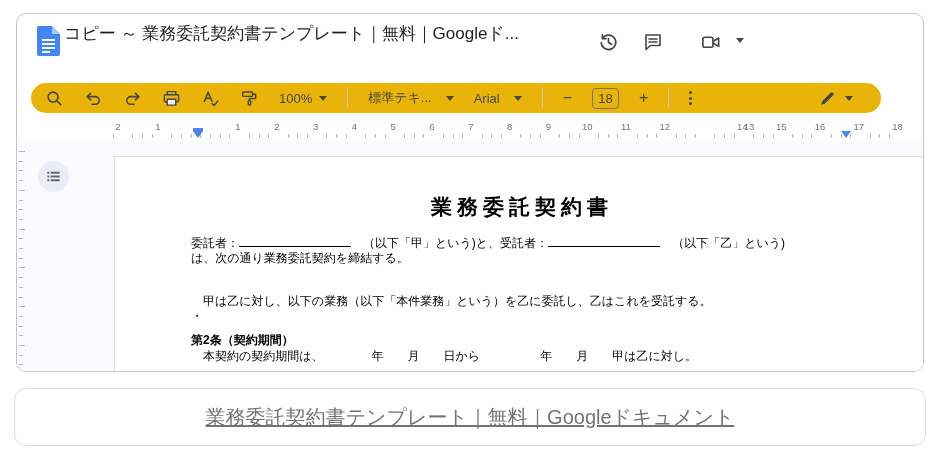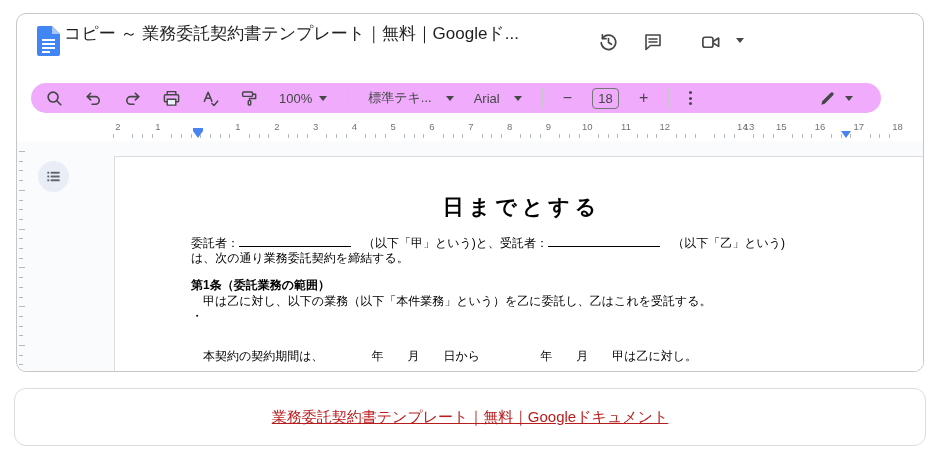--- a/index.html
+++ b/index.html
@@ -22,21 +22,21 @@
   .share-main { display:flex; align-items:center; gap:6px; padding:0 10px 0 13px; height:100%; }
   .share-label { font-size:13px; font-weight:500; }
   .share-div { width:1px; height:30px; background:#fff; opacity:.8; }
   .share-caret { width:30px; display:flex; justify-content:center; }
 
   .caret { width:0; height:0; border-left:4px solid transparent; border-right:4px solid transparent;
            border-top:5px solid #444746; display:inline-block; }
 
   
   .toolbar { position:absolute; left:14px; top:69px; width:850px; height:30px;
-             background:#f0abfc; border-radius:15px; display:flex; align-items:center;
+             background:#eab308; border-radius:15px; display:flex; align-items:center;
              padding:2px 14px; gap:20px; color:#444746; font-size:13px; }
   .tbtn { display:flex; align-items:center; justify-content:center; }
   .tgroup { display:flex; align-items:center; gap:7px; }
   .sep { width:1px; height:20px; background:#c4c7c5; }
   .size-box { display:inline-flex; width:27px; height:21px; border:1px solid #747775; border-radius:4px;
               align-items:center; justify-content:center; font-size:13px; color:#444746; }
   .pm { font-size:16px; color:#444746; }
   .dots { display:flex; flex-direction:column; gap:2.5px; }
   .dots i { width:3px; height:3px; border-radius:50%; background:#444746; }
   .mode { margin-left:auto; display:flex; align-items:center; gap:9px; padding-right:14px; }
@@ -62,21 +62,21 @@
   .dline { position:absolute; left:76px; right:8px; color:#000; font-size:12px; line-height:15px; white-space:nowrap; }
   .dhead { font-weight:bold; }
   .page-title { position:absolute; left:0; top:36px; width:814px; text-align:center;
                 font-size:21px; font-weight:bold; letter-spacing:5px; color:#000; white-space:nowrap; }
   .blank { display:inline-block; width:112px; height:11px; border-bottom:1px solid #000; vertical-align:baseline; }
 
   
   .footer-card { position:absolute; left:14px; top:388px; width:912px; height:58px;
                  border:1px solid #dadce0; border-radius:12px; background:#fff;
                  display:flex; align-items:center; justify-content:center; }
-  .footer-card a { color:#b91c1c; font-size:15px; text-decoration:underline; }
+  .footer-card a { color:#737373; font-size:20px; text-decoration:underline; }
 
   svg.ic { display:block; }
 </style>
 </head>
 <body>
 
 <div class="stage">
 
   <div class="frame">
 
@@ -303,26 +303,26 @@
           <rect x="2.5" y="4" width="2" height="2" fill="#5f6368"></rect>
             <rect x="6" y="4" width="9.5" height="2" fill="#5f6368"></rect>
           <rect x="2.5" y="8" width="2" height="2" fill="#5f6368"></rect>
             <rect x="6" y="8" width="9.5" height="2" fill="#5f6368"></rect>
           <rect x="2.5" y="12" width="2" height="2" fill="#5f6368"></rect>
             <rect x="6" y="12" width="9.5" height="2" fill="#5f6368"></rect>
         </svg>
       </div>
 
       <div class="page">
-        <div class="page-title">日までとする</div>
+        <div class="page-title">業務委託契約書</div>
         <div class="dline" style="top:94px;">は、次の通り業務委託契約を締結する。</div>
         <div class="dline" id="intro-line1" style="top:79px;"><span>委託者：</span><span class="blank" style="width: 112px;"></span><span>　（以下「甲」という)と、受託者：</span><span class="blank" style="width: 112px;"></span><span>　（以下「乙」という)</span></div>
-        <div class="dline dhead" style="top:121px;">第1条（委託業務の範囲）</div>
         <div class="dline" style="top:137px;">　甲は乙に対し、以下の業務（以下「本件業務」という）を乙に委託し、乙はこれを受託する。</div>
         <div class="dline" style="top:152px;">・</div>
+        <div class="dline dhead" style="top:176px;">第2条（契約期間）</div>
         <div class="dline" style="top:192px;">　本契約の契約期間は、　　　　年　　月　　日から　　　　　年　　月　　甲は乙に対し。</div>
       </div>
     </div>
   </div>
 
   <div class="footer-card">
     <a href="#">業務委託契約書テンプレート｜無料｜Googleドキュメント</a>
   </div>
 </div>
 

